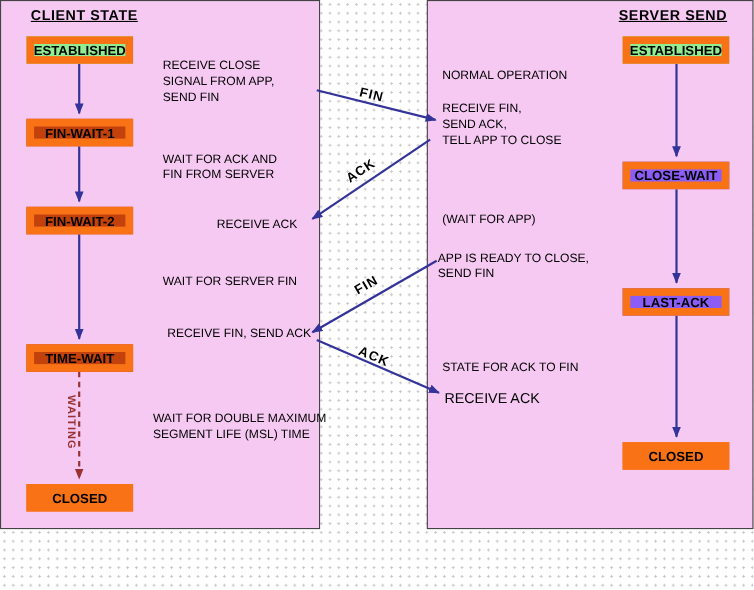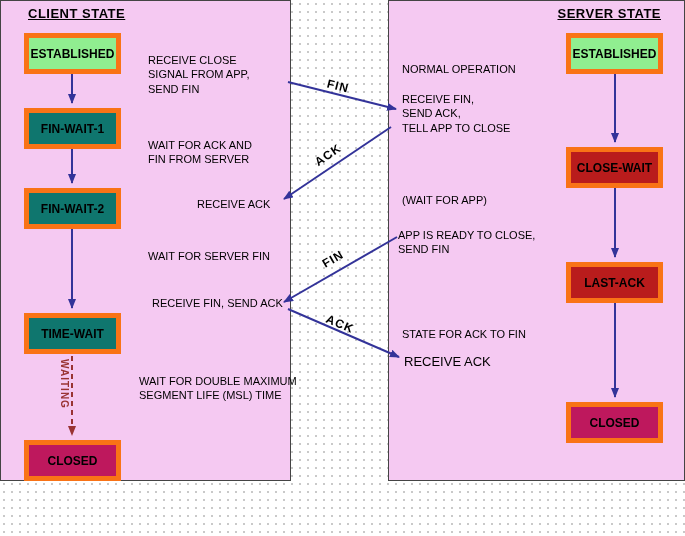--- a/index.html
+++ b/index.html
@@ -22,29 +22,29 @@
   .panel-server { left:388px; width:297px; }
   .panel-title {
     position:absolute; top:6px;
     font-size:13px; font-weight:bold;
     text-decoration:underline;
     letter-spacing:0.5px;
   }
   .title-client { left:28px; }
   .title-server { right:24px; }
   .state {
-    position:absolute; width:97px; height:41px;
-    border:5px solid #f97316;
+    position:absolute; width:97px; height:25px;
+    border:7px solid #f97316;
     display:flex; align-items:center; justify-content:center;
     font-weight:bold; font-size:12px;
   }
   .st-green  { background:#90EE90; }
-  .st-yellow { background:#0f766e;text-align:right; }
-  .st-red    { background:#b91c1c; }
-  .st-gray   { background:#be185d; }
+  .st-yellow { background:#c2410c;text-align:right; }
+  .st-red    { background:#8b5cf6; }
+  .st-gray   { background:#f97316; }
   .c-col { left:24px; }
   .s-col { left:566px; }
   .ann {
     position:absolute;
     font-size:11px;
     line-height:1.3;
     white-space:pre-line;
   }
   .ann-big { font-size:13px; }
   .msg-label {
@@ -67,21 +67,21 @@
   }
   svg.overlay { position:absolute; left:0; top:0; }
 </style>
 </head>
 <body>
 
 <div class="panel panel-client"></div>
 <div class="panel panel-server"></div>
 
 <div class="panel-title title-client">CLIENT STATE</div>
-<div class="panel-title title-server">SERVER STATE</div>
+<div class="panel-title title-server">SERVER SEND</div>
 
 <svg class="overlay" width="685" height="536">
   <defs>
     <marker id="ab" markerWidth="12" markerHeight="10" refX="9" refY="4" orient="auto" markerUnits="userSpaceOnUse">
       <path d="M0,0 L10,4 L0,8 Z" fill="#333399"></path>
     </marker>
     <marker id="ar" markerWidth="12" markerHeight="10" refX="9" refY="4" orient="auto" markerUnits="userSpaceOnUse">
       <path d="M0,0 L10,4 L0,8 Z" fill="#993333"></path>
     </marker>
   </defs>

